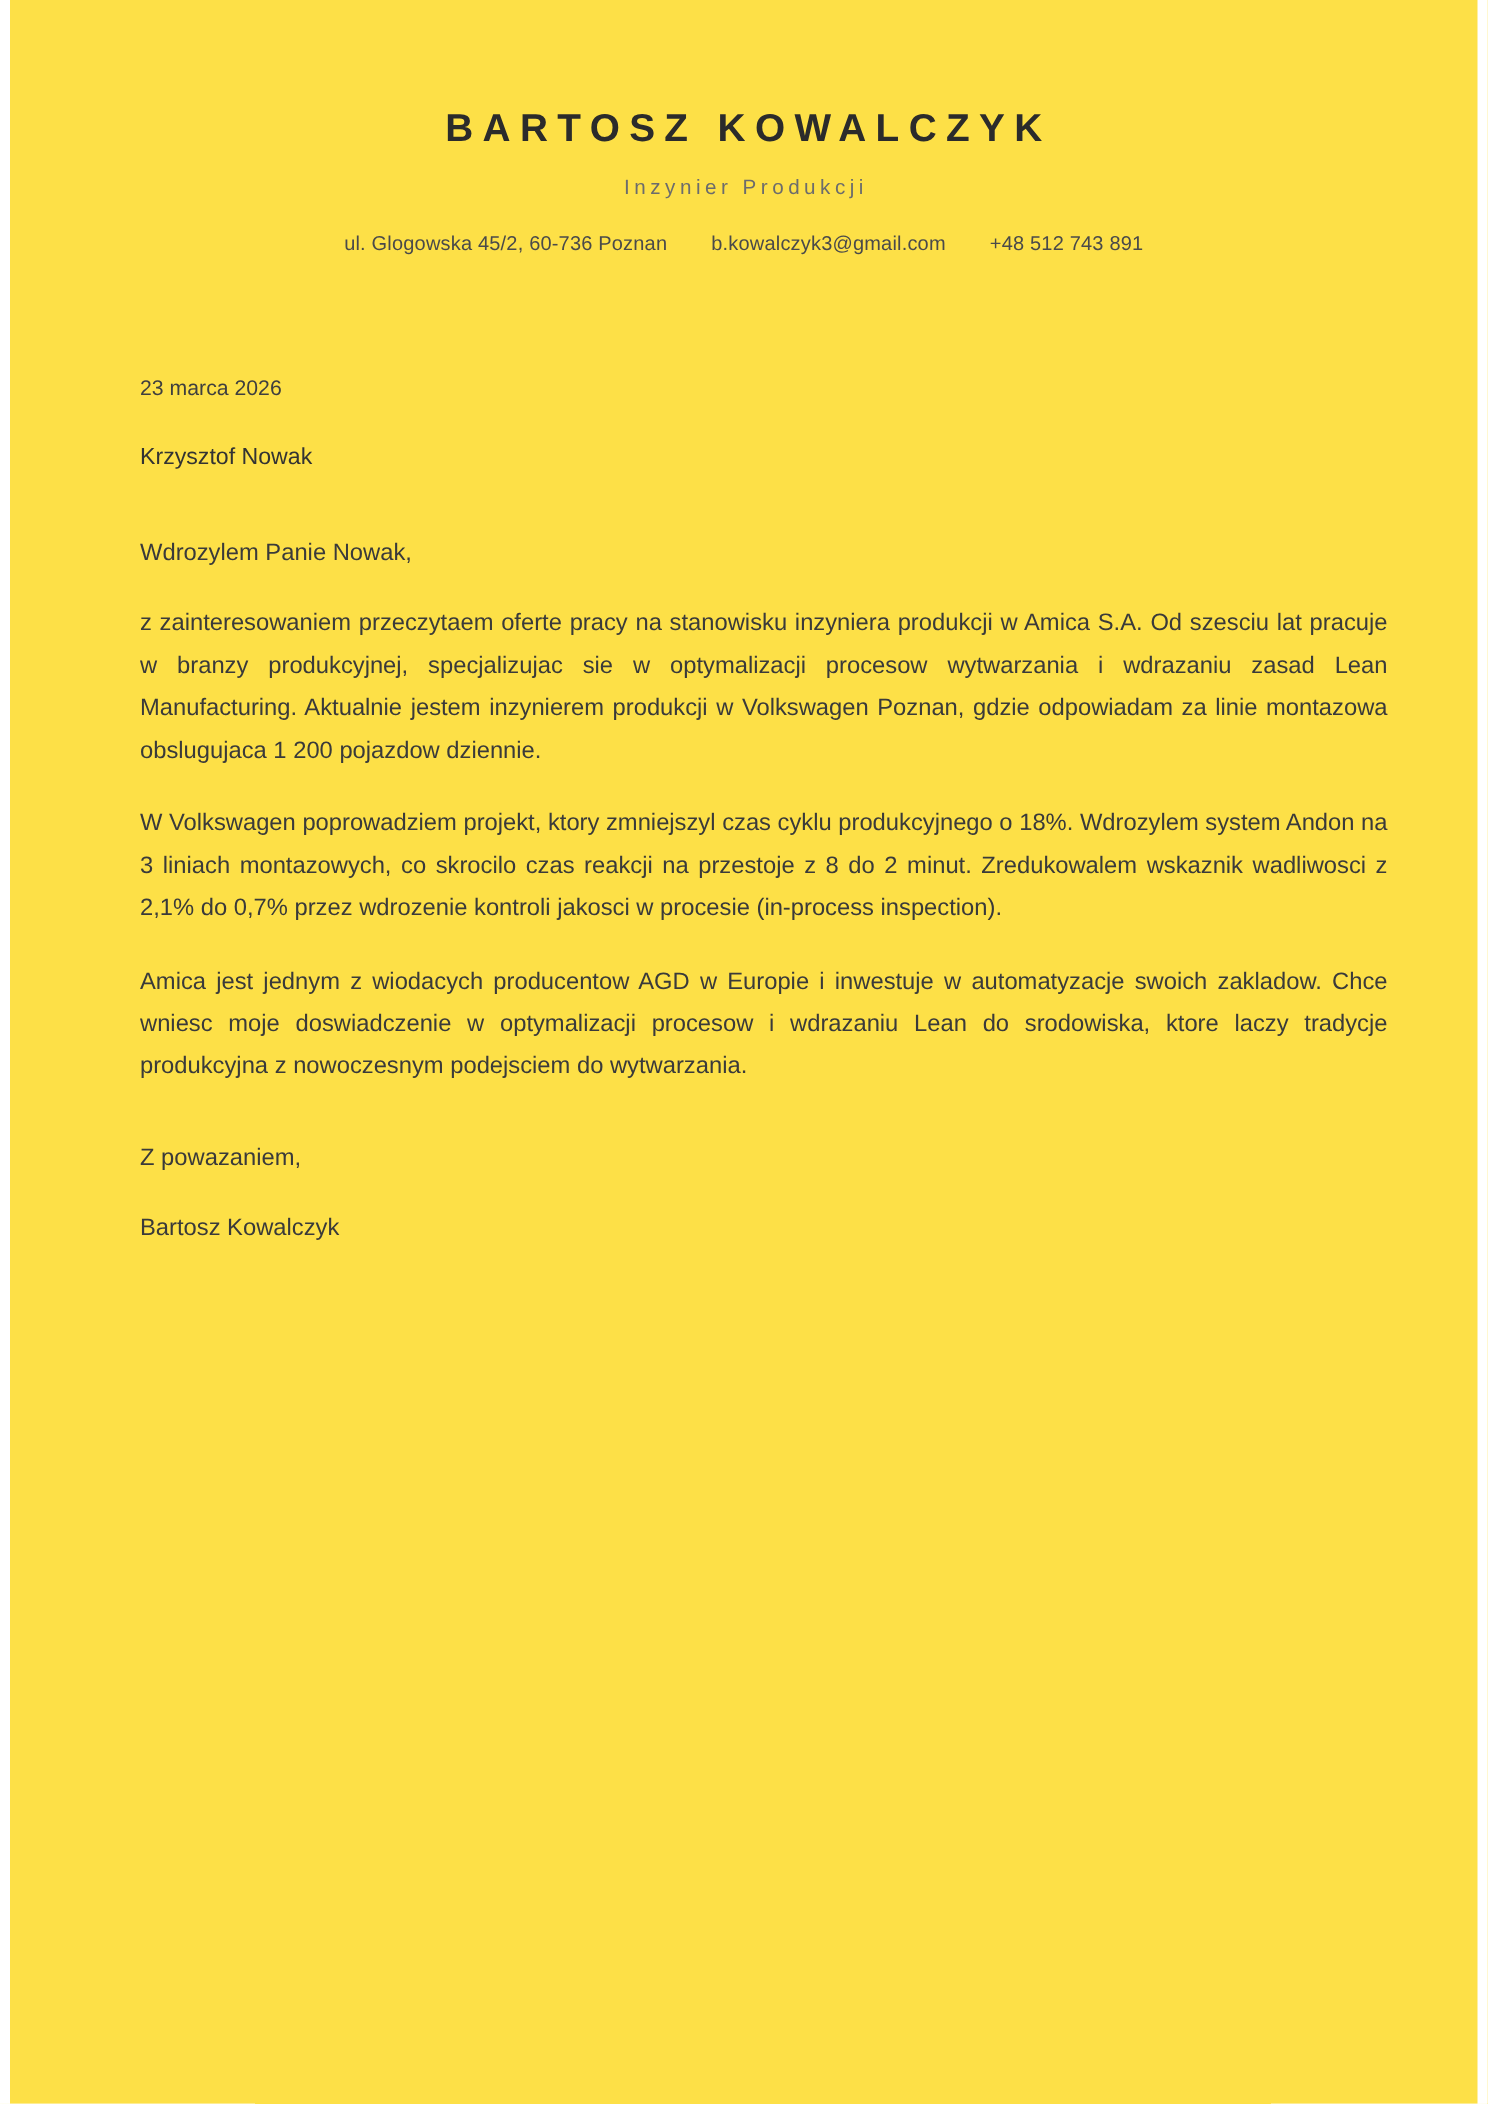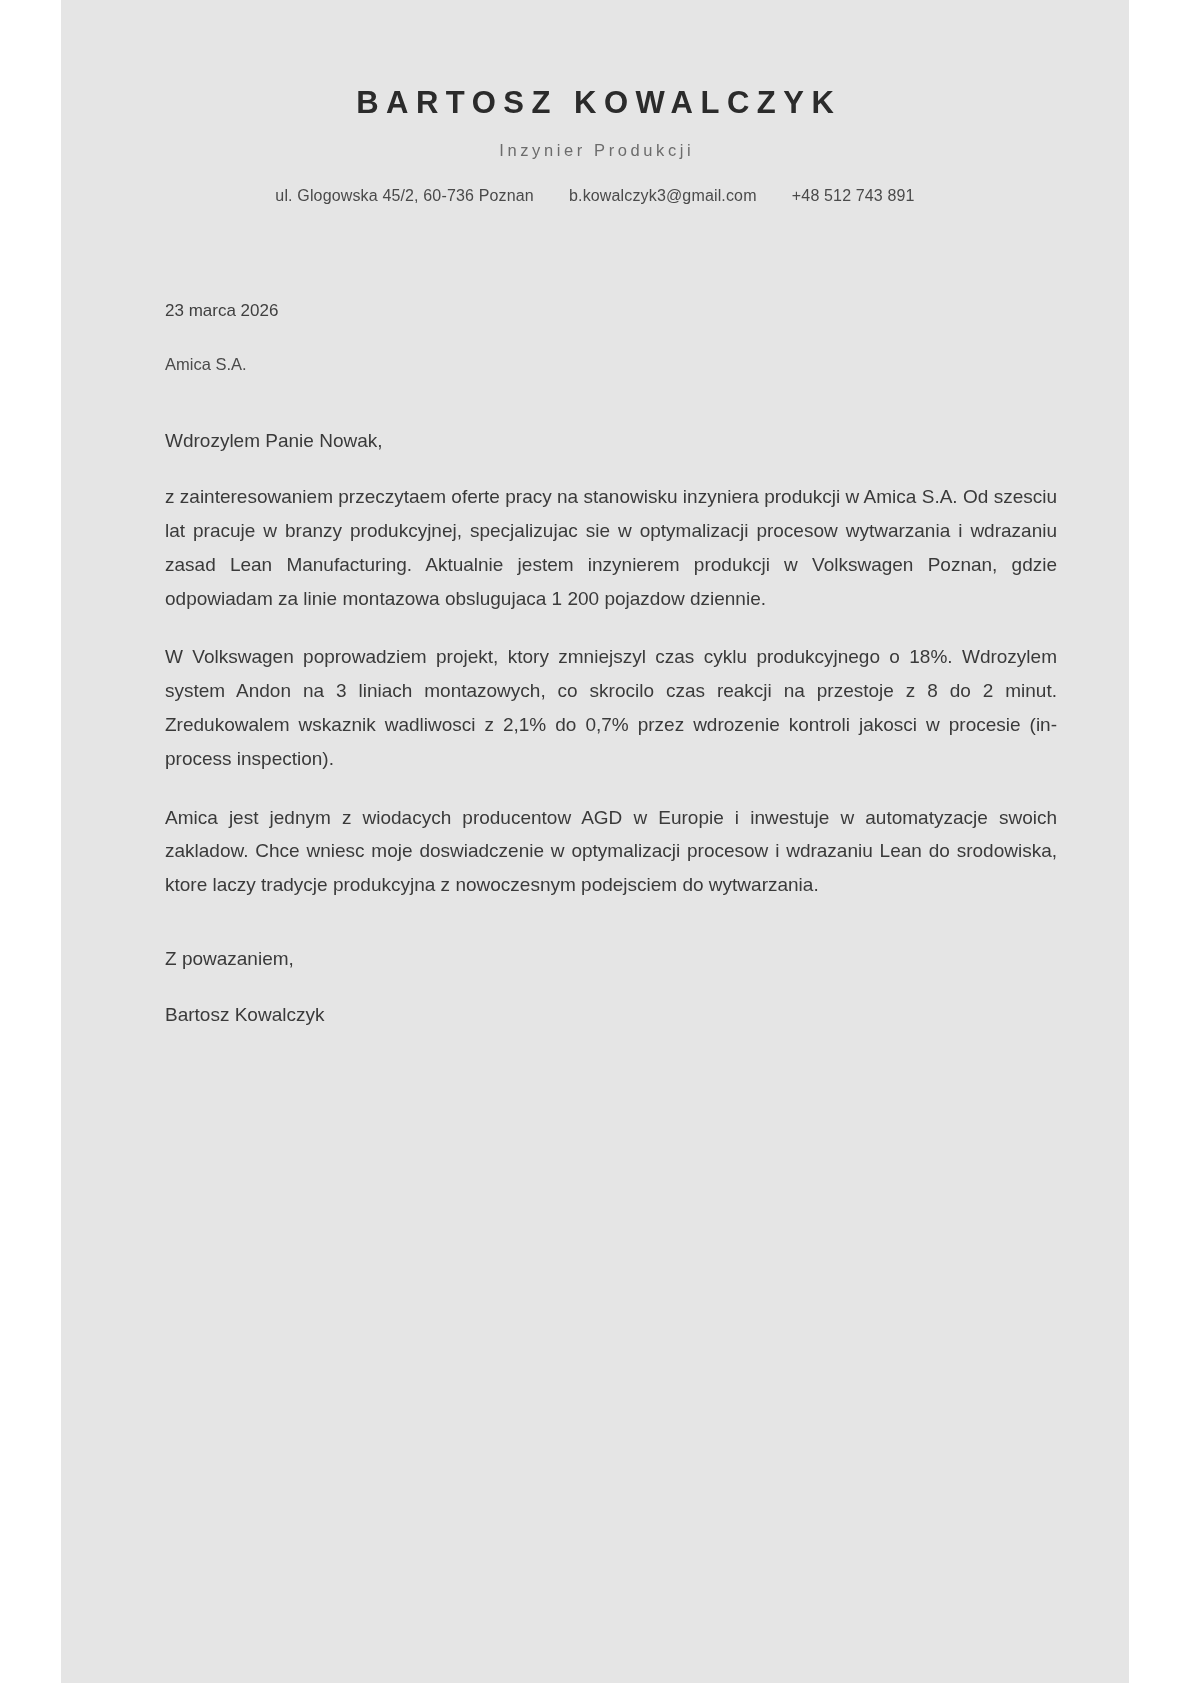--- a/index.html
+++ b/index.html
@@ -7,24 +7,24 @@
     margin: 0;
     padding: 0;
     background: #ffffff;
   }
   body {
     font-family: "Liberation Sans", "DejaVu Sans", sans-serif;
     -webkit-font-smoothing: antialiased;
   }
   .page {
     position: relative;
-    width: 1068px;
+    width: 1174px;
     height: 1683px;
     margin: 0 auto;
-    background: #e5e5e5;
+    background: #fde047;
     box-sizing: border-box;
     overflow: hidden;
   }
 
   
   .letter-header {
     padding-top: 84px;
     text-align: center;
   }
   .candidate-name {
@@ -125,21 +125,21 @@
       <span class="contact-gap"></span>
       <span class="contact-item">+48 512 743 891</span>
     </div>
   </header>
 
   <main class="letter-body">
 
     <div class="meta-date">23 marca 2026</div>
 
     <div class="recipient-block">
-      <div class="recipient-company">Amica S.A.</div>
+      <div class="recipient-name">Krzysztof Nowak</div>
     </div>
 
     <div class="salutation">Wdrozylem Panie Nowak,</div>
 
     <p class="body-paragraph">z zainteresowaniem przeczytaem oferte pracy na stanowisku inzyniera produkcji w Amica S.A. Od szesciu lat pracuje w branzy produkcyjnej, specjalizujac sie w optymalizacji procesow wytwarzania i wdrazaniu zasad Lean Manufacturing. Aktualnie jestem inzynierem produkcji w Volkswagen Poznan, gdzie odpowiadam za linie montazowa obslugujaca 1 200 pojazdow dziennie.</p>
 
     <p class="body-paragraph">W Volkswagen poprowadziem projekt, ktory zmniejszyl czas cyklu produkcyjnego o 18%. Wdrozylem system Andon na 3 liniach montazowych, co skrocilo czas reakcji na przestoje z 8 do 2 minut. Zredukowalem wskaznik wadliwosci z 2,1% do 0,7% przez wdrozenie kontroli jakosci w procesie (in-process inspection).</p>
 
     <p class="body-paragraph">Amica jest jednym z wiodacych producentow AGD w Europie i inwestuje w automatyzacje swoich zakladow. Chce wniesc moje doswiadczenie w optymalizacji procesow i wdrazaniu Lean do srodowiska, ktore laczy tradycje produkcyjna z nowoczesnym podejsciem do wytwarzania.</p>
 

